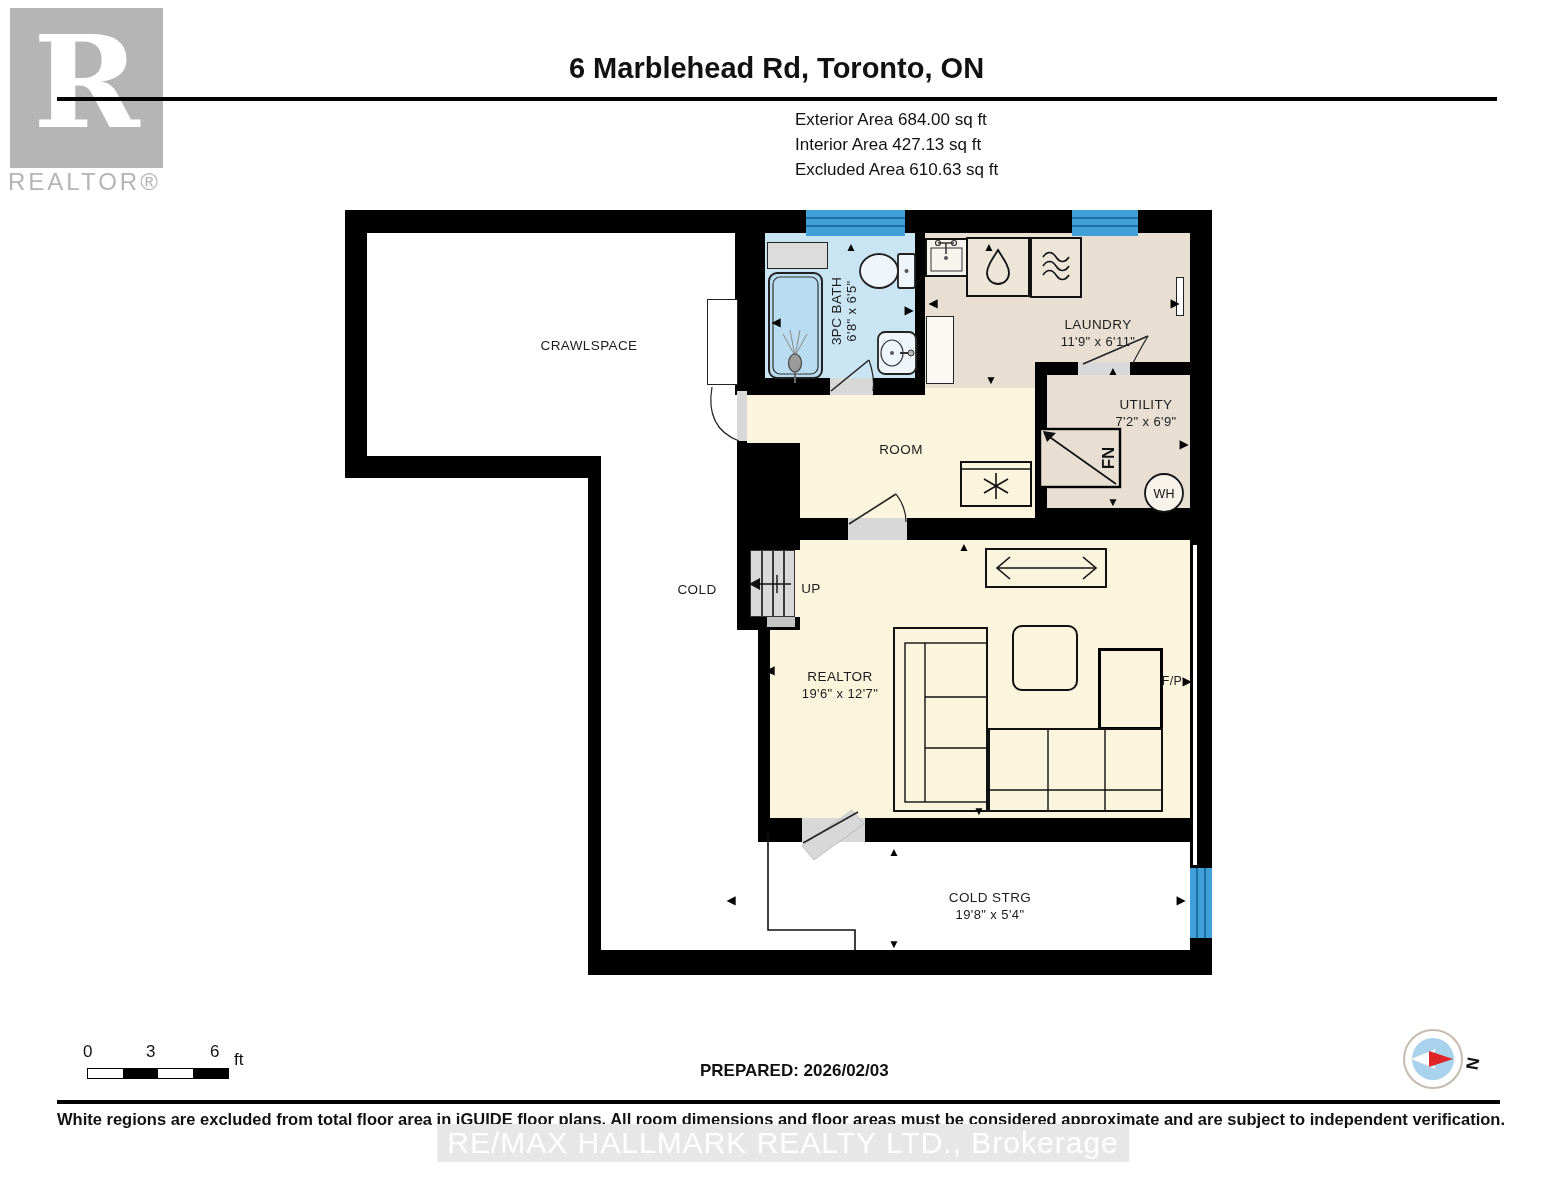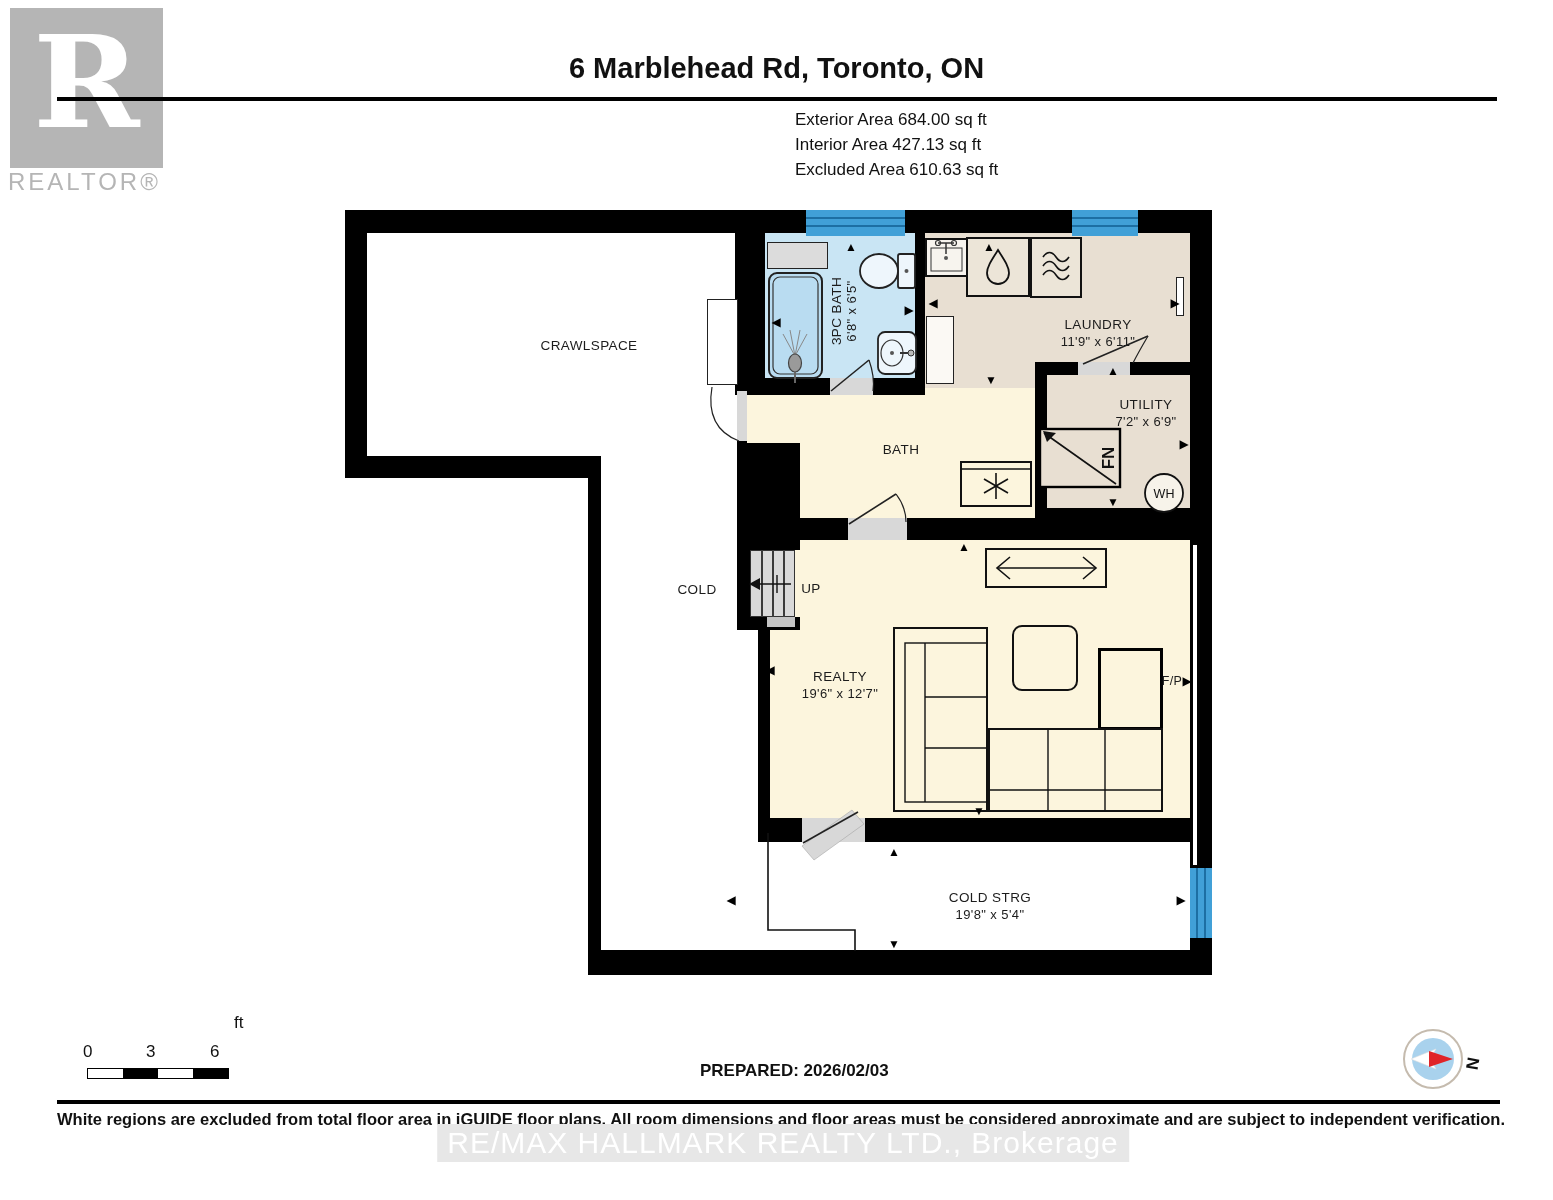--- a/index.html
+++ b/index.html
@@ -191,24 +191,24 @@
 
   <div class="lbl" style="left:589px;top:345px;">CRAWLSPACE</div>
   <div class="lbl" style="left:844px;top:311px;transform:translate(-50%,-50%) rotate(-90deg);">
     <span style="display:block;">3PC BATH</span>
     <span class="dim" style="display:block;">6'8" x 6'5"</span>
   </div>
   <div class="lbl" style="left:1098px;top:324px;">LAUNDRY</div>
   <div class="lbl dim" style="left:1098px;top:341px;">11'9" x 6'11"</div>
   <div class="lbl" style="left:1146px;top:404px;">UTILITY</div>
   <div class="lbl dim" style="left:1146px;top:421px;">7'2" x 6'9"</div>
-  <div class="lbl" style="left:901px;top:449px;">BATH</div>
+  <div class="lbl" style="left:901px;top:449px;">ROOM</div>
   <div class="lbl" style="left:697px;top:589px;">COLD</div>
   <div class="lbl" style="left:811px;top:588px;">UP</div>
-  <div class="lbl" style="left:840px;top:676px;">REALTY</div>
+  <div class="lbl" style="left:840px;top:676px;">REALTOR</div>
   <div class="lbl dim" style="left:840px;top:693px;">19'6" x 12'7"</div>
   <div class="lbl" style="left:990px;top:897px;">COLD STRG</div>
   <div class="lbl dim" style="left:990px;top:914px;">19'8" x 5'4"</div>
   <div class="lbl" style="left:1172px;top:681px;font-size:12.5px;">F/P</div>
 
   <span class="ar" style="left:851px;top:247px;">▲</span>
   <span class="ar" style="left:989px;top:247px;">▲</span>
   <span class="ar" style="left:1113px;top:371px;">▲</span>
   <span class="ar" style="left:964px;top:547px;">▲</span>
   <span class="ar" style="left:894px;top:852px;">▲</span>
@@ -228,21 +228,21 @@
 
   <div class="abs" style="left:83px;top:1042px;font-size:17px;">0</div>
   <div class="abs" style="left:146px;top:1042px;font-size:17px;">3</div>
   <div class="abs" style="left:210px;top:1042px;font-size:17px;">6</div>
   <div class="abs" style="left:87px;top:1068px;width:140px;height:9px;border:1.5px solid #000;display:flex;">
     <div style="flex:1;background:#fff;"></div>
     <div style="flex:1;background:#000;"></div>
     <div style="flex:1;background:#fff;"></div>
     <div style="flex:1;background:#000;"></div>
   </div>
-  <div class="abs" style="left:234px;top:1013px;font-size:17px;">ft</div>
+  <div class="abs" style="left:234px;top:1050px;font-size:17px;">ft</div>
 
   <div class="abs" style="left:700px;top:1061px;font-size:17px;font-weight:600;">PREPARED: 2026/02/03</div>
 
   <svg class="abs" style="left:1398px;top:1022px;" width="92" height="76" viewBox="0 0 92 76">
     <circle cx="35" cy="37" r="29" fill="#fff" stroke="#c5bbae" stroke-width="2"></circle>
     <circle cx="35" cy="37" r="21" fill="#a9d2ed"></circle>
     <polygon points="13,37 38,27 32,37 38,47" fill="#fff" stroke="#e0e0e0" stroke-width="0.6"></polygon>
     <polygon points="31,29 55,37 31,45" fill="#e02428"></polygon>
     <text x="71" y="43" transform="rotate(100 71 41)" font-family="Liberation Sans,sans-serif" font-size="17" font-weight="bold" fill="#111" text-anchor="middle">N</text>
   </svg>

